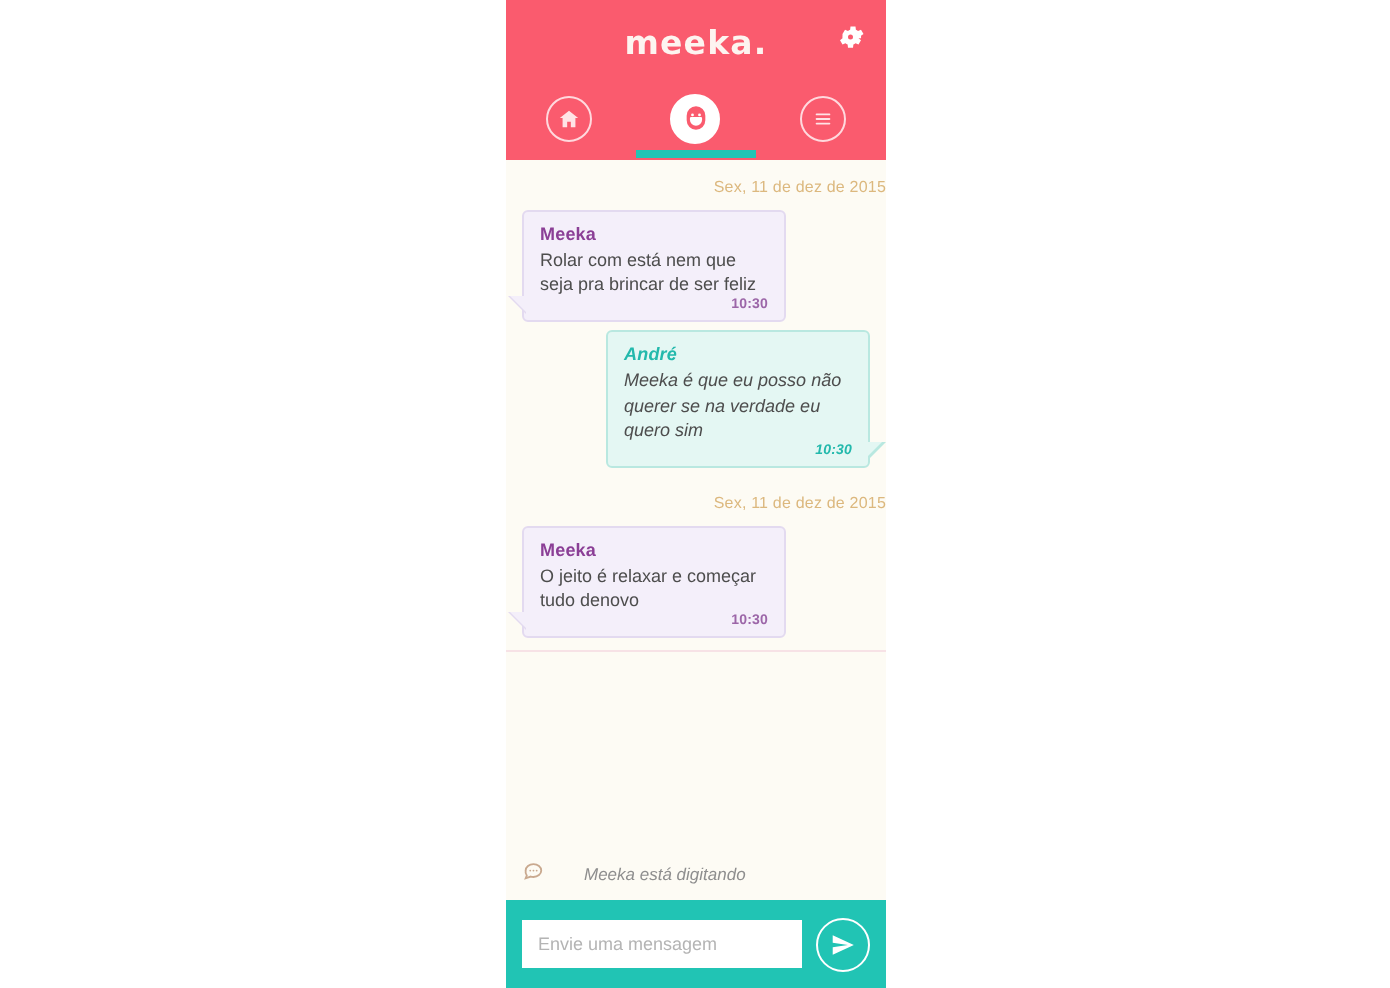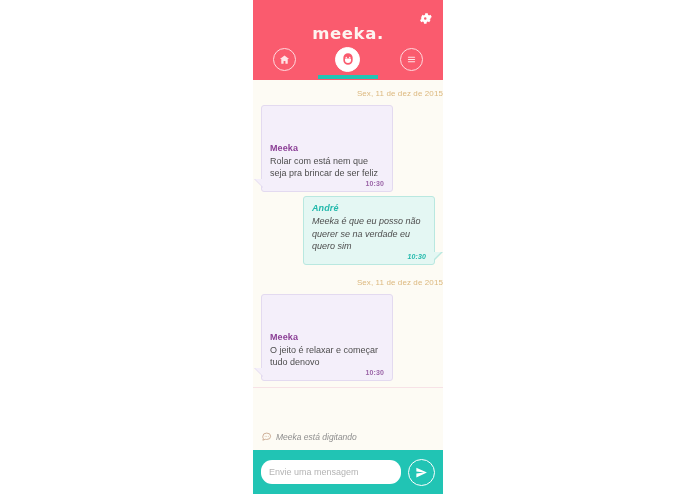--- a/index.html
+++ b/index.html
@@ -48,21 +48,21 @@
     line-height: 15px;
     text-align: center;
     color: #ffffff;
     font-size: 14px;
     cursor: pointer;
   }
   .gear-btn svg { display: block; }
 
   .brand {
     text-align: center;
-    padding-top: 24px;
+    padding-top: 12px;
     color: #fdf4f0;
     font-size: 16.5px;
     font-weight: 700;
     letter-spacing: 0.6px;
     font-family: "DejaVu Sans", sans-serif;
   }
 
   .navbar {
     position: absolute;
     bottom: 0;
@@ -195,21 +195,21 @@
     border-width: 0 0 9px 9px;
     border-color: transparent transparent transparent #b9e8e0;
   }
 
   .sender {
     font-size: 9px;
     font-weight: 700;
     margin-bottom: 2px;
     letter-spacing: 0.1px;
   }
-  .sender.meeka-name { color: #8b3f96; margin-top: 31px; }
+  .sender.meeka-name { color: #8b3f96; }
   .sender.you-name { color: #23b9ac; }
 
   .msg-text {
     font-size: 9px;
     line-height: 12.2px;
     color: #4d4d4d;
     white-space: pre-line;
     word-break: break-word;
   }
 
@@ -229,21 +229,21 @@
     margin: 6px 0 4px 0;
   }
 
   
   .typing {
     position: absolute;
     left: 8px;
     bottom: 4px;
     display: flex;
     align-items: center;
-    gap: 4px;
+    gap: 20px;
   }
   .typing-icon { color: #c9a98f; display: block; }
   .typing-text {
     font-size: 8.5px;
     font-style: italic;
     color: #8e8e8e;
   }
 
   
   .composer {
@@ -251,21 +251,21 @@
     background: #21c4b4;
     display: flex;
     align-items: center;
     padding: 0 8px;
     gap: 7px;
     box-sizing: border-box;
   }
   .msg-input {
     flex: 1 1 auto;
     height: 24px;
-    border-radius: 11px;
+    border-radius: 0;
     border: none;
     background: #ffffff;
     padding: 0 8px;
     font-size: 9px;
     color: #5b5b5b;
     font-family: "Liberation Sans", sans-serif;
     outline: none;
     box-sizing: border-box;
   }
   .msg-input::placeholder { color: #b4b4b4; }

